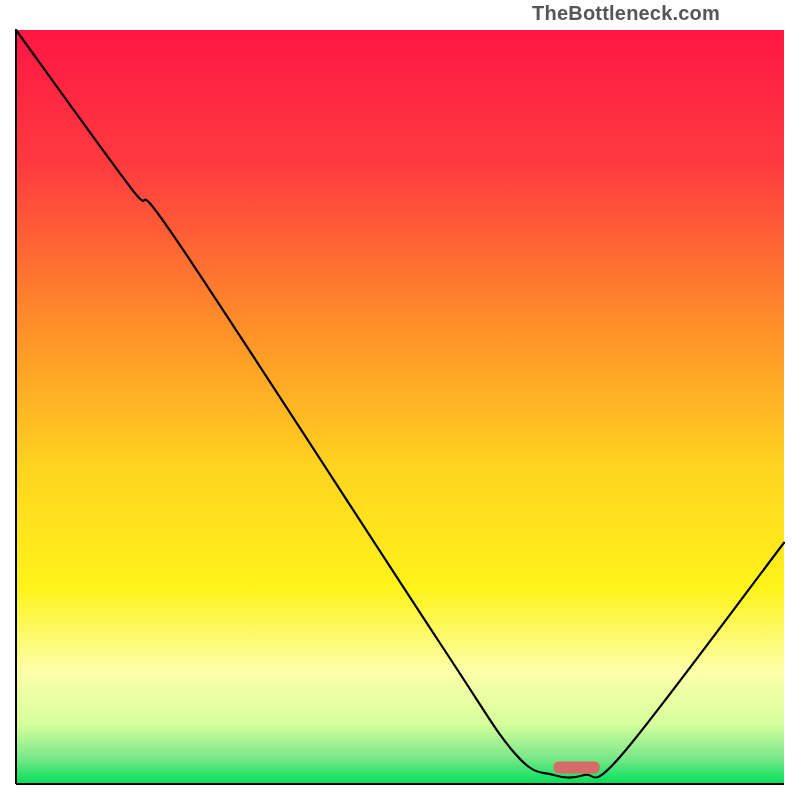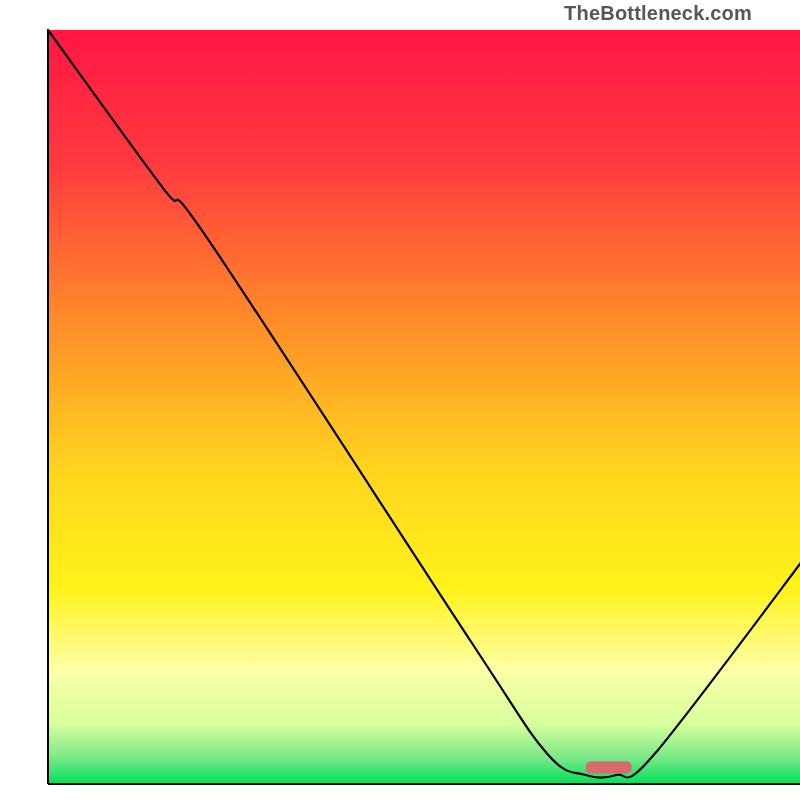--- a/index.html
+++ b/index.html
@@ -1,17 +1,17 @@
 <!DOCTYPE html>
 <html><head>
 <meta charset="utf-8">
 <style>
   * { margin: 0; padding: 0; box-sizing: border-box; }
   html, body { width: 800px; height: 800px; overflow: hidden; background: #fff; }
-  .wrap { position: relative; width: 730px; height: 800px; margin-left: 32px; }
+  .wrap { position: relative; width: 730px; height: 800px; }
   .attribution {
     position: absolute;
     top: 2px;
     right: 10px;
     font-family: Arial, Helvetica, sans-serif;
     font-size: 20px;
     font-weight: 600;
     color: #565656;
     letter-spacing: 0.2px;
   }

